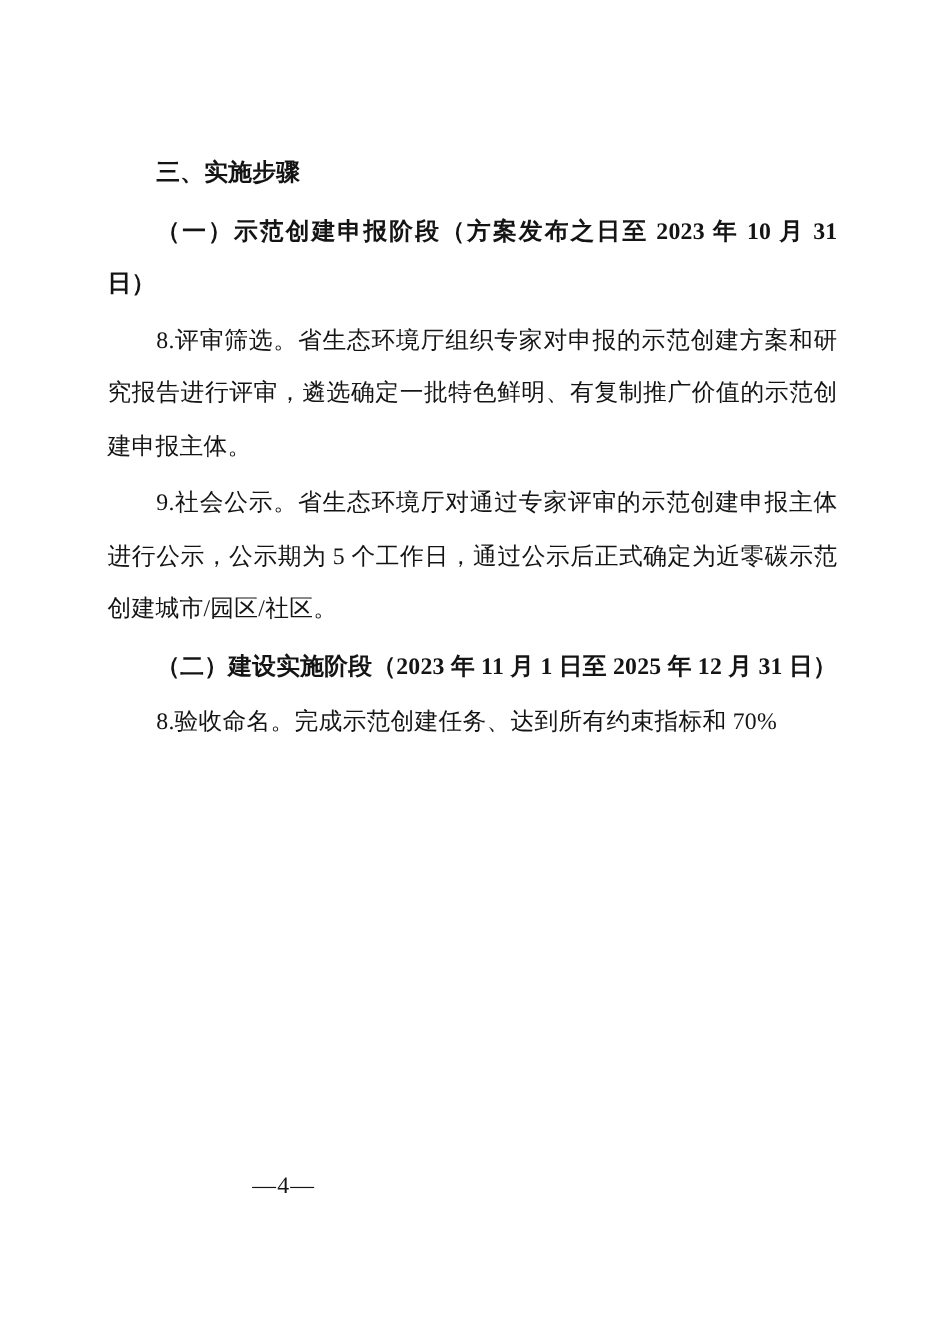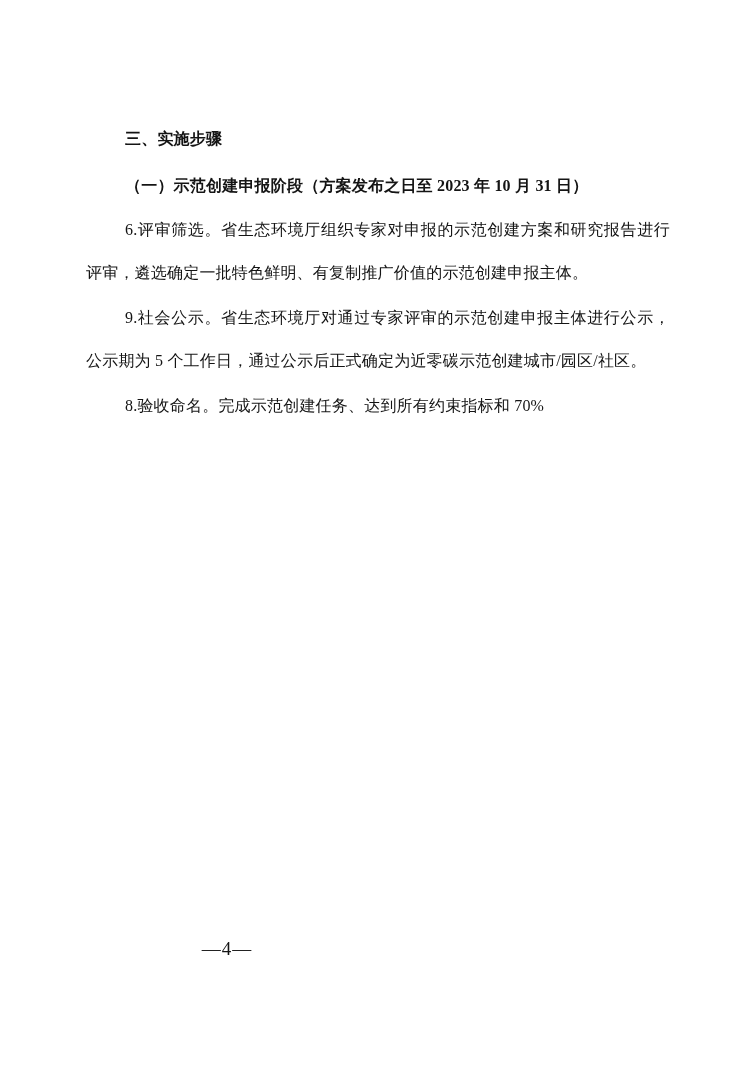--- a/index.html
+++ b/index.html
@@ -21,21 +21,21 @@
     width: 756px;
     height: 1069px;
     box-sizing: border-box;
     padding: 118px 86px 0 86px;
   }
   .doc-body {
     width: 584px;
   }
   p {
     margin: 0 0 1px 0;
-    font-size: 16px;
+    font-size: 19px;
     line-height: 42.5px;
     text-align: justify;
     text-justify: inter-ideograph;
     letter-spacing: 0.2px;
   }
   .indent {
     text-indent: 39px;
   }
   .heading {
     font-weight: bold;
@@ -72,24 +72,27 @@
 <div class="page">
   <div class="doc-body">
 
     <p class="heading">三、实施步骤</p>
 
     <p class="indent block">
       <span class="sub-heading-lead">（一）示范创建申报阶段（方案发布之日至 2023 年 10 月 31 日）</span>
     </p>
 
 
-    <p class="indent para-gap">6.评审筛选。省生态环境厅组织专家对申报的示范创建方案和研究报告进行评审，遴选确定一批特色鲜明、有复制推广价值的示范创建申报主体。</p>
+    <p class="indent para-gap">8.评审筛选。省生态环境厅组织专家对申报的示范创建方案和研究报告进行评审，遴选确定一批特色鲜明、有复制推广价值的示范创建申报主体。</p>
 
     <p class="indent para-gap">9.社会公示。省生态环境厅对通过专家评审的示范创建申报主体进行公示，公示期为 5 个工作日，通过公示后正式确定为近零碳示范创建城市/园区/社区。</p>
 
+    <p class="indent block">
+      <span class="sub-heading-lead">（二）建设实施阶段（2023 年 11 月 1 日至 2025 年 12 月 31 日）</span>
+    </p>
 
 
     <p class="indent para-gap">8.验收命名。完成示范创建任务、达到所有约束指标和 70%</p>
 
   </div>
 
   <div class="page-number">
     <span class="pn-inner">—4—</span>
   </div>
 </div>

